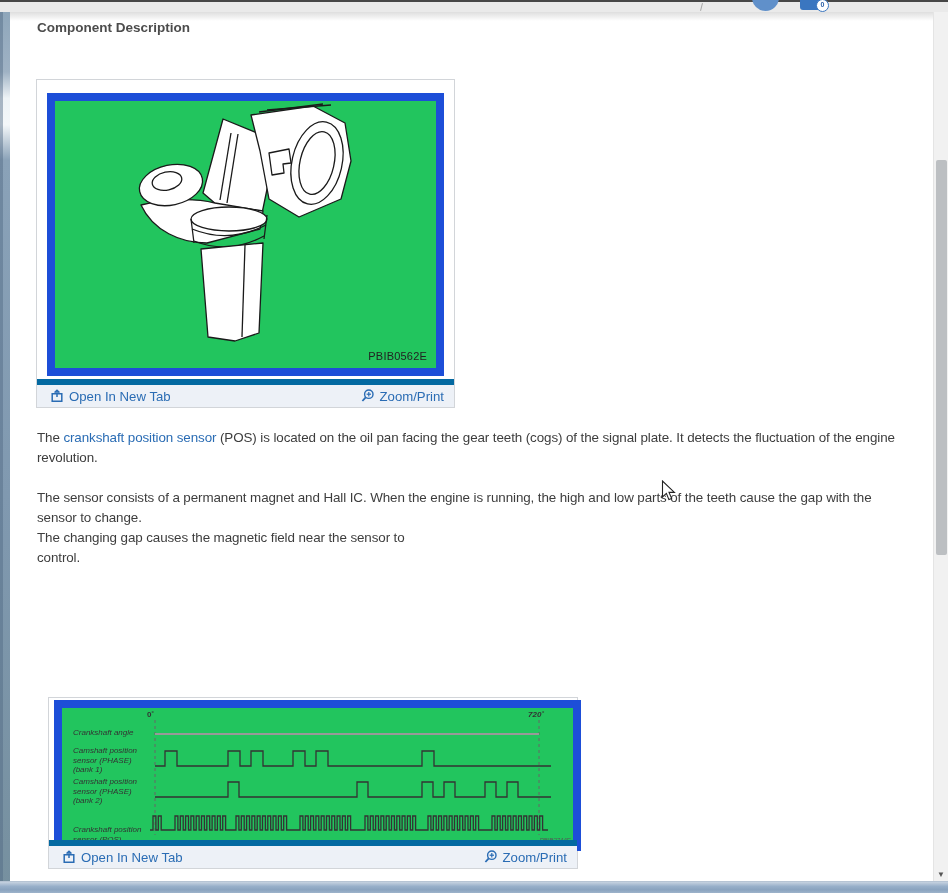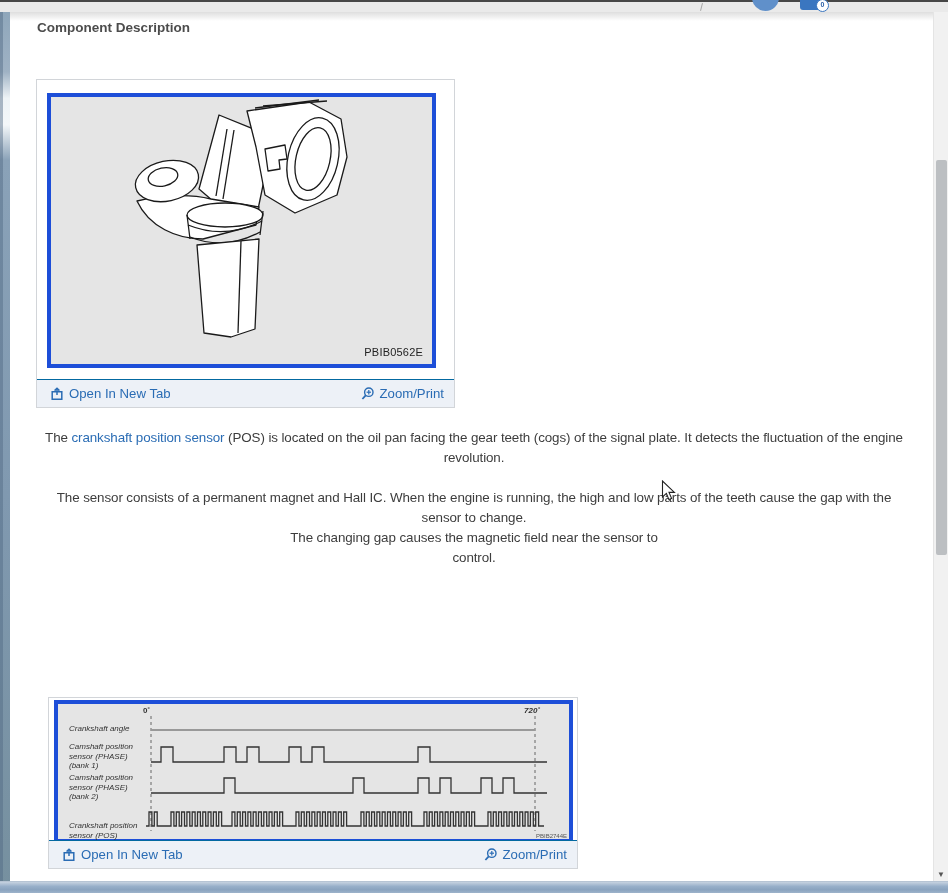--- a/index.html
+++ b/index.html
@@ -21,33 +21,33 @@
   .leftstrip{position:absolute;left:0;top:10px;width:10px;bottom:0;
      background:linear-gradient(180deg,#8ea6ba 0%,#9fb2c4 7%,#eef3f6 10%,#f4f7f9 13%,#8aa2b8 17%,#8099b0 55%,#76909f 100%);}
   .leftstrip::after{content:"";position:absolute;left:0;top:0;bottom:0;width:3px;background:rgba(80,105,130,.45);}
 
   .title{position:absolute;left:37px;top:20px;font-size:13.5px;font-weight:bold;color:#4c4c4c;z-index:6;}
 
   
   .panel{position:absolute;background:#fff;border:1px solid #d2d5d9;box-sizing:border-box;}
   .p1{left:36px;top:79px;width:419px;height:329px;}
   .p2{left:48px;top:697px;width:530px;height:172px;}
-  .imgbox{position:absolute;background:#e5e5e5;border:4px solid #1d4ed8;}
+  .imgbox{position:absolute;background:#22c55e;border:8px solid #1d4ed8;}
   .imgbox1{left:10px;top:13px;width:381px;height:267px;}
   .imgbox2{left:5px;top:2px;width:511px;height:135px;}
   .figcode{position:absolute;right:9px;bottom:6px;font-size:11px;color:#222;letter-spacing:.2px;}
   .figcode.small{right:2px;bottom:0;font-size:6px;color:#555;letter-spacing:0;}
-  .figfooter{position:absolute;left:0;right:0;bottom:0;height:28px;background:#edf1f7;border-top:1px solid #0369a1;
+  .figfooter{position:absolute;left:0;right:0;bottom:0;height:28px;background:#edf1f7;border-top:6px solid #0369a1;
              display:flex;align-items:center;justify-content:space-between;padding:0 10px 0 13px;box-sizing:border-box;}
   .figlink{display:inline-flex;align-items:center;gap:5px;color:#2a6cb4;font-size:13.2px;text-decoration:none;cursor:pointer;}
   .figlink svg{width:14px;height:14px;flex:0 0 auto;}
 
   
   .paras{position:absolute;left:37px;top:428px;width:874px;font-size:13.4px;line-height:20px;color:#3d3d3d;letter-spacing:-.1px;}
-  .para{margin:0 0 20px 0;text-align:center;}
+  .para{margin:0 0 20px 0;}
   .textlink{color:#2a6cb4;text-decoration:none;cursor:pointer;}
 
   
   .wf-lbl{position:absolute;left:11px;font-size:8px;line-height:9.5px;color:#333;white-space:pre-line;font-style:italic;}
   .l0{top:20px;} .l1{top:38px;} .l2{top:69px;} .l3{top:117px;}
   .wf-ang{position:absolute;top:2px;font-size:8px;font-weight:bold;color:#333;}
   .a0{left:85px;} .a1{left:452px;width:30px;text-align:right;font-style:italic;}
   .wf-note{position:absolute;left:0;right:14px;bottom:2px;text-align:center;font-size:8.6px;font-weight:bold;color:#222;}
   #wfsvg{position:absolute;left:0;top:0;}
 

